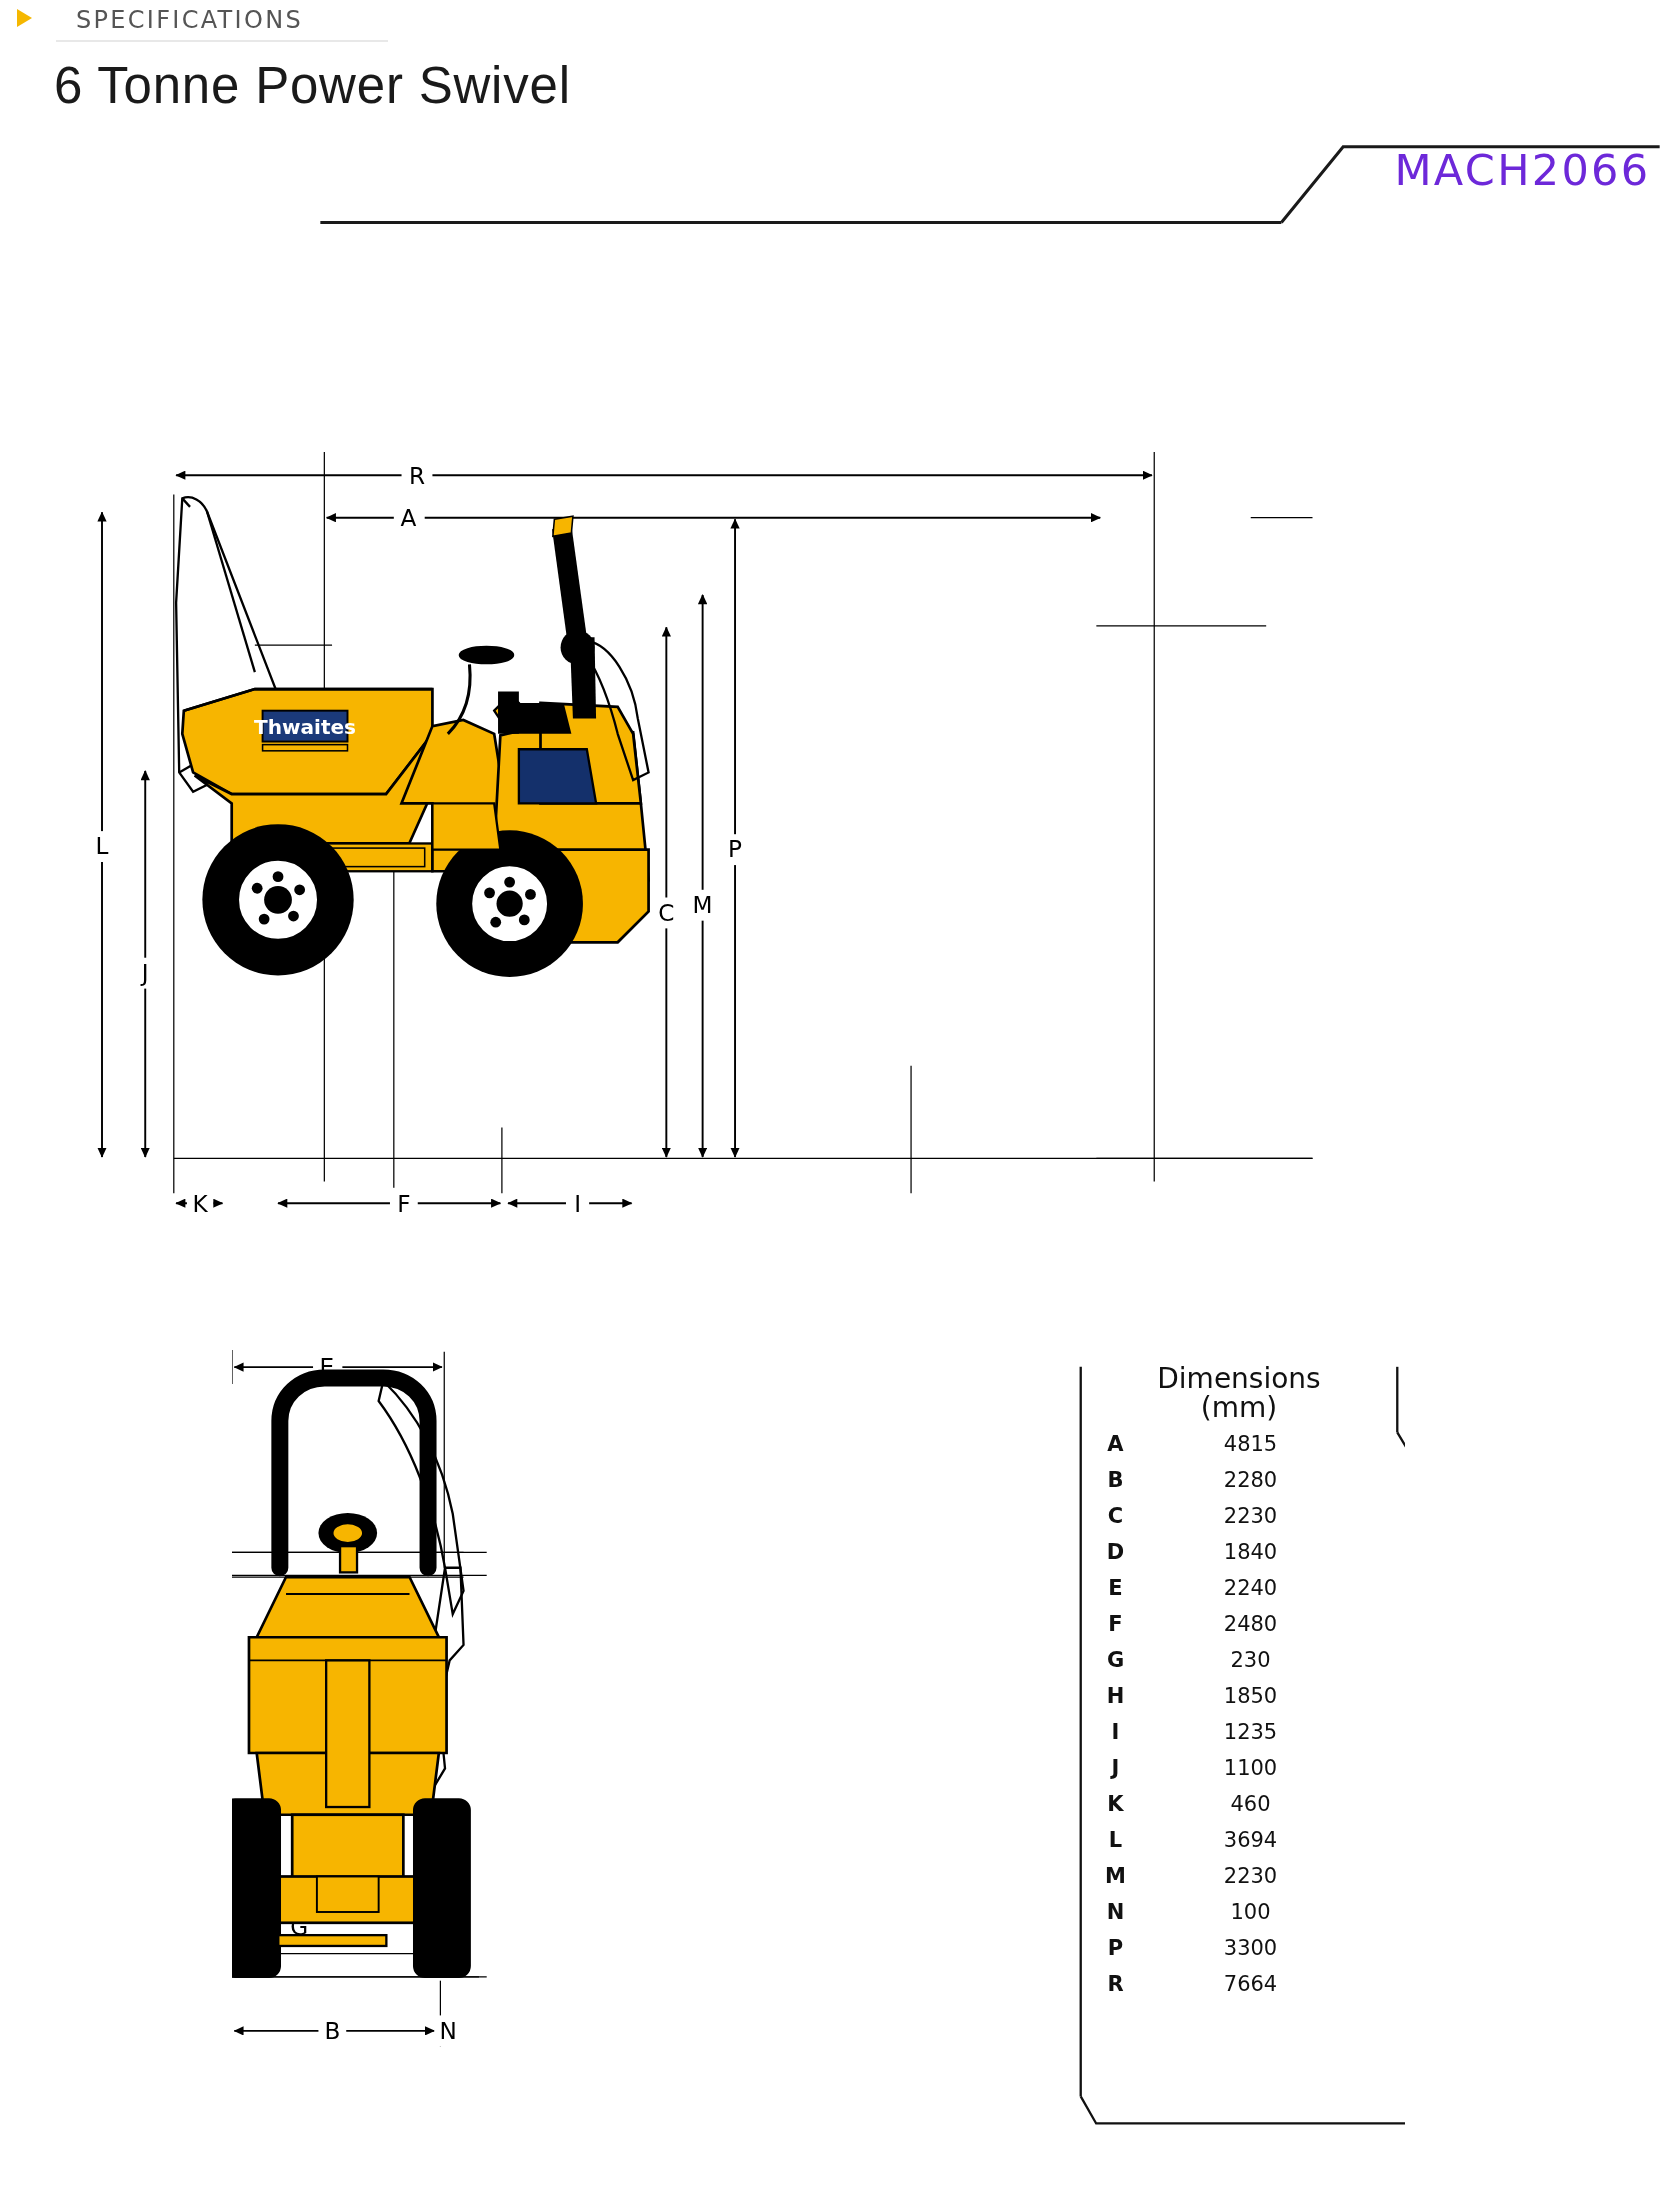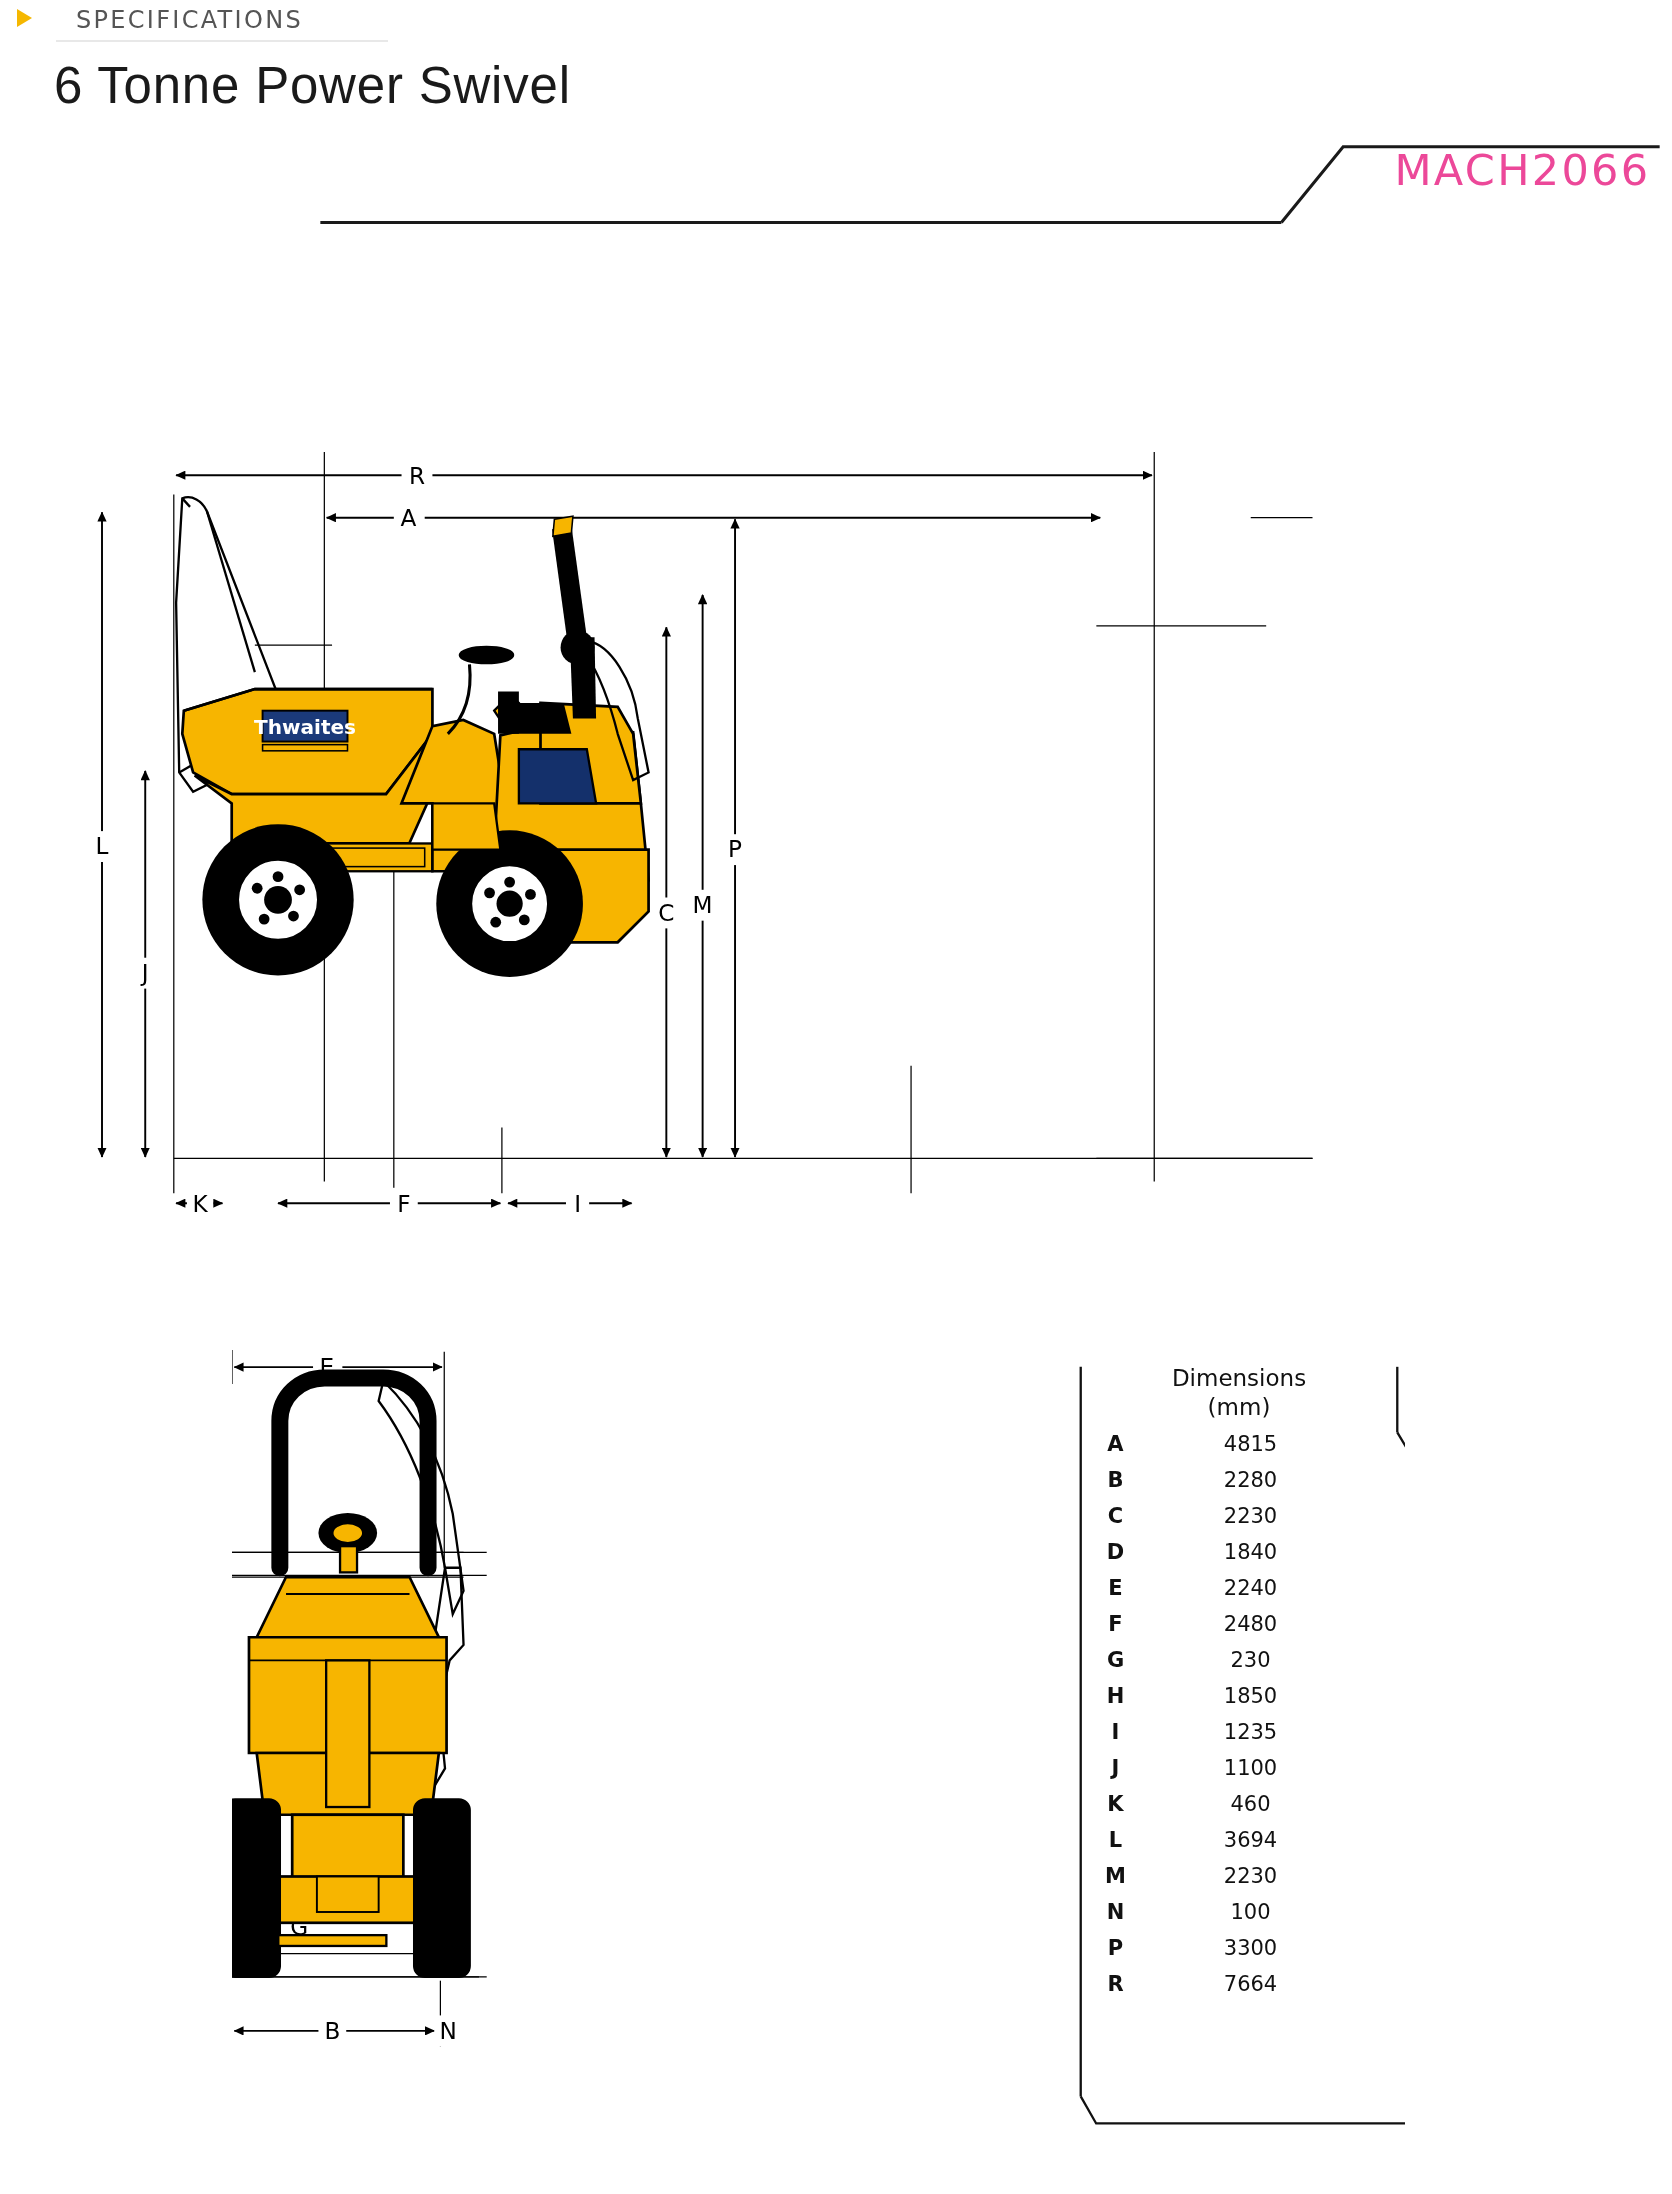--- a/index.html
+++ b/index.html
@@ -59,21 +59,21 @@
     color: #1a1a1a;
     font-family: Liberation Sans, sans-serif;
     font-weight: 400;
   }
   .model-code {
     position: absolute;
     right: 21.6px;
     top: 145px;
     font-size: 43px;
     letter-spacing: 2.3px;
-    color: #ec4899;
+    color: #6d28d9;
     font-family: "DejaVu Sans", sans-serif;
   }
   .header-rule-svg {
     position: absolute;
     left: 0; top: 0;
     width: 1672px;
     height: 255px;
   }
 
   
@@ -95,21 +95,21 @@
   
   .dims-table {
     position: absolute;
     left: 1073px;
     top: 1359px;
     width: 332px;
     height: 780px;
   }
   .dims-title {
     text-align: center;
-    font-size: 23px;
+    font-size: 28px;
     line-height: 29px;
     font-family: "DejaVu Sans", sans-serif;
     color: #111;
     padding-top: 4.6px;
   }
   .dims-rows {
     margin-top: 10.8px;
   }
   .dims-row {
     display: flex;

